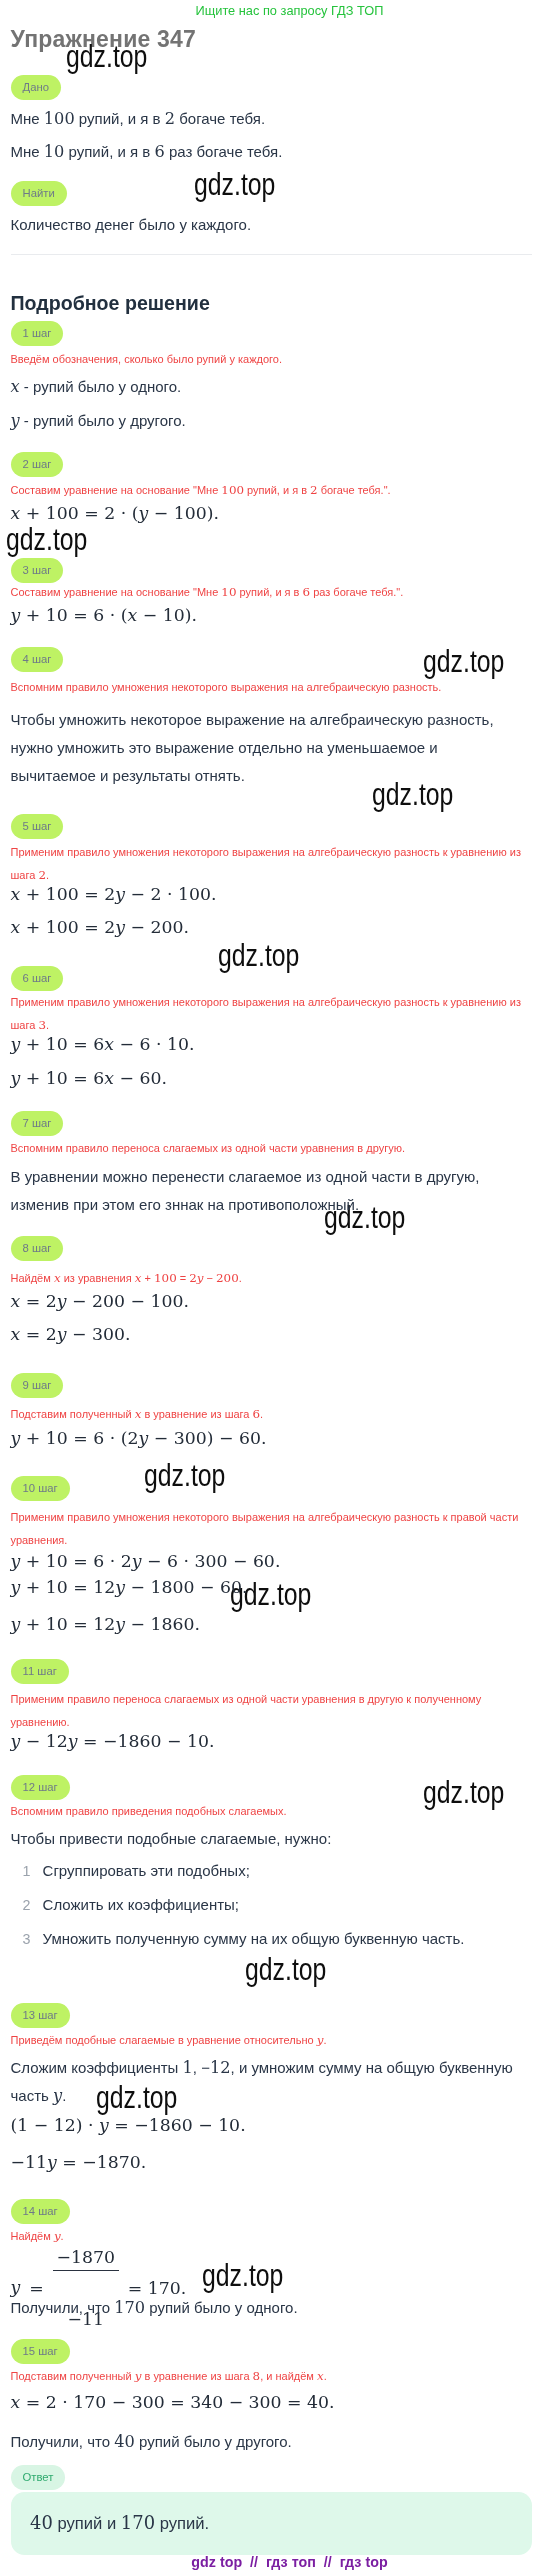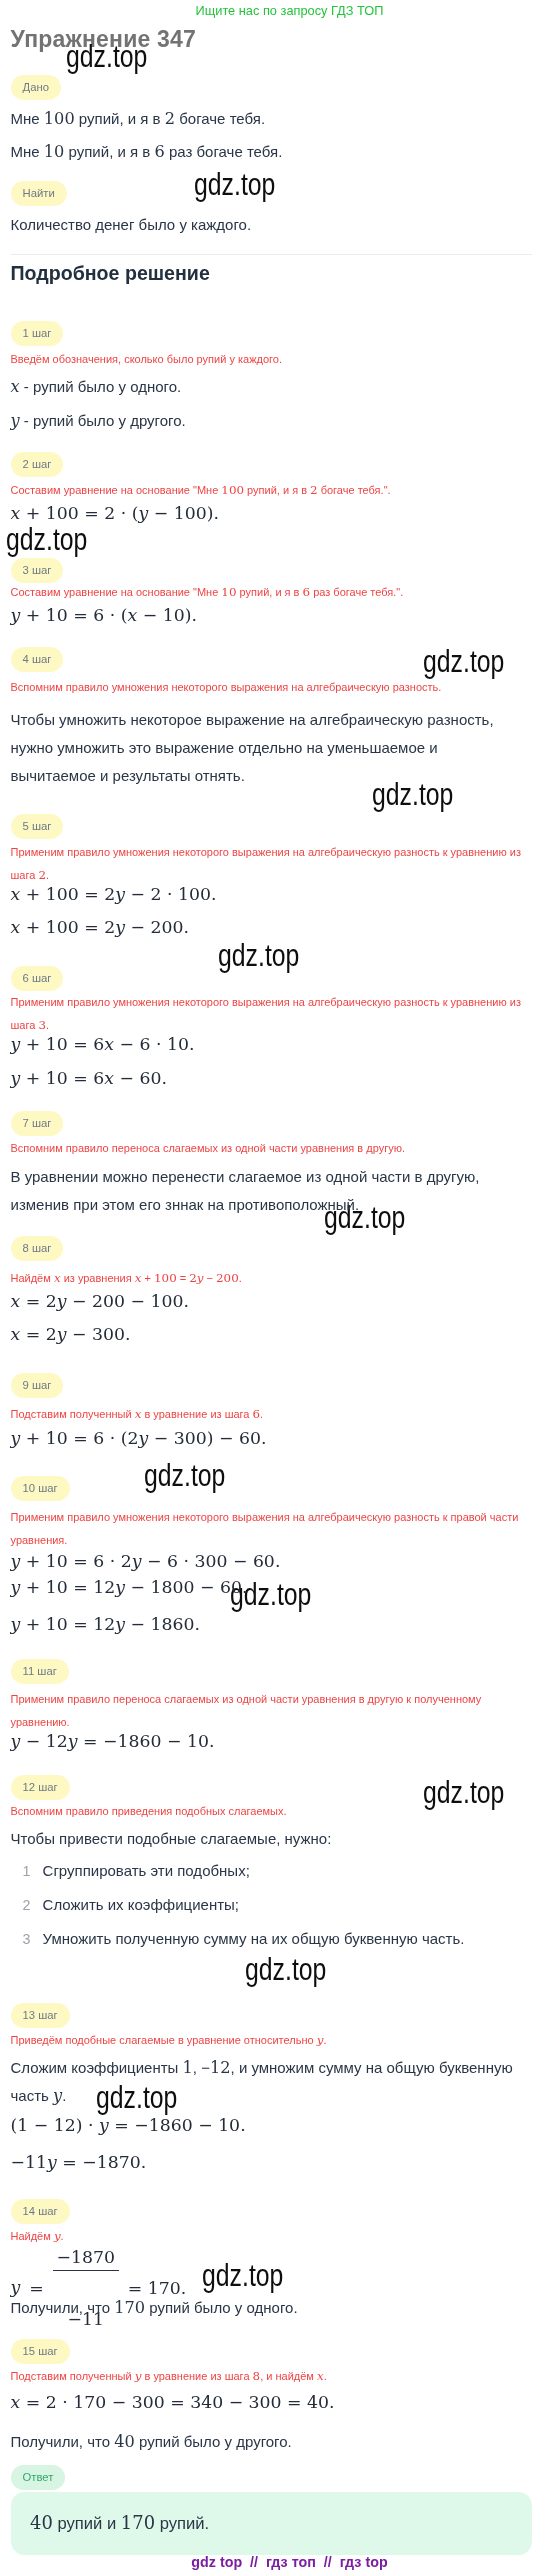--- a/index.html
+++ b/index.html
@@ -3,21 +3,21 @@
 <meta charset="utf-8">
 <style>
   html,body{margin:0;padding:0;background:#fff;}
   body{width:542px;height:2576px;position:relative;overflow:hidden;
        font-family:"Liberation Sans",sans-serif;color:#2a3647;}
   .abs{position:absolute;left:10.5px;right:12px;}
   .center{left:0;right:0;text-align:center;margin-left:37px;}
   .toplink{font-size:12.8px;color:#25c33c;}
   .title{font-size:23px;font-weight:700;color:#737373;letter-spacing:0.2px;}
   .h2{font-size:19.6px;font-weight:700;color:#22303f;}
-  .badge{display:inline-block;background:#fef9c3;color:#6e7a88;font-size:11.3px;
+  .badge{display:inline-block;background:#bef264;color:#6e7a88;font-size:11.3px;
          line-height:14.3px;padding:5.3px 12px;border-radius:12.8px;}
   .ansbadge{background:#d8f5e4;color:#2faa6e;}
   .note{color:#ef4444;font-size:11px;line-height:22.6px;}
   .dark{color:#2a3647;font-size:15px;line-height:28px;}
   .math{font-family:"DejaVu Serif","Liberation Serif",serif;font-size:17.3px;color:#232c38;}
   .mnum,.mvar{font-family:"DejaVu Serif","Liberation Serif",serif;font-size:1.08em;line-height:1;}
   .mvar{font-style:italic;}
   .math .mnum,.math .mvar,.fracline .mnum,.fracline .mvar{font-size:1em;}
   .wm{position:absolute;font-size:31px;color:#0e0e0e;white-space:nowrap;
       transform:scaleX(.8);transform-origin:0 50%;font-family:"Liberation Sans",sans-serif;}
@@ -56,21 +56,21 @@
 <div class="wm" style="top:2080px;left:96px">gdz.top</div>
 <div class="wm" style="top:2258px;left:202px">gdz.top</div>
 <div class="wm" style="top:2511px;left:366px">gdz.top</div>
 
 <div class="abs" style="top:75px"><span class="badge">Дано</span></div>
 <div class="abs dark mf" style="top:105px">Мне <span class="mnum">100</span> рупий, и я в <span class="mnum">2</span> богаче тебя.</div>
 <div class="abs dark mf" style="top:138px">Мне <span class="mnum">10</span> рупий, и я в <span class="mnum">6</span> раз богаче тебя.</div>
 <div class="abs" style="top:181px"><span class="badge">Найти</span></div>
 <div class="abs dark mf" style="top:211px">Количество денег было у каждого.</div>
 <div class="divider" style="top:254px"></div>
-<div class="abs h2" style="top:262px">Подробное решение</div>
+<div class="abs h2" style="top:292px">Подробное решение</div>
 
 <div class="abs" style="top:321px"><span class="badge">1 шаг</span></div>
 <div class="abs note mf" style="top:348px">Введём обозначения, сколько было рупий у каждого.</div>
 <div class="abs dark mf" style="top:373px"><span class="mvar">x</span> - рупий было у одного.</div>
 <div class="abs dark mf" style="top:407px"><span class="mvar">y</span> - рупий было у другого.</div>
 
 <div class="abs" style="top:452px"><span class="badge">2 шаг</span></div>
 <div class="abs note mf" style="top:479px">Составим уравнение на основание "Мне <span class="mnum">100</span> рупий, и я в <span class="mnum">2</span> богаче тебя.".</div>
 <div class="abs math mf" style="top:503px"><span class="mvar">x</span> + <span class="mnum">100</span> = <span class="mnum">2</span> · (<span class="mvar">y</span> − <span class="mnum">100</span>).</div>
 

